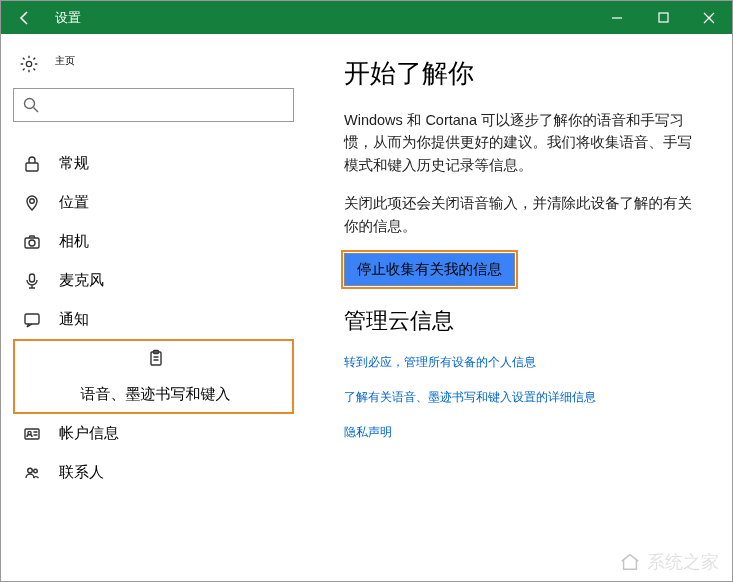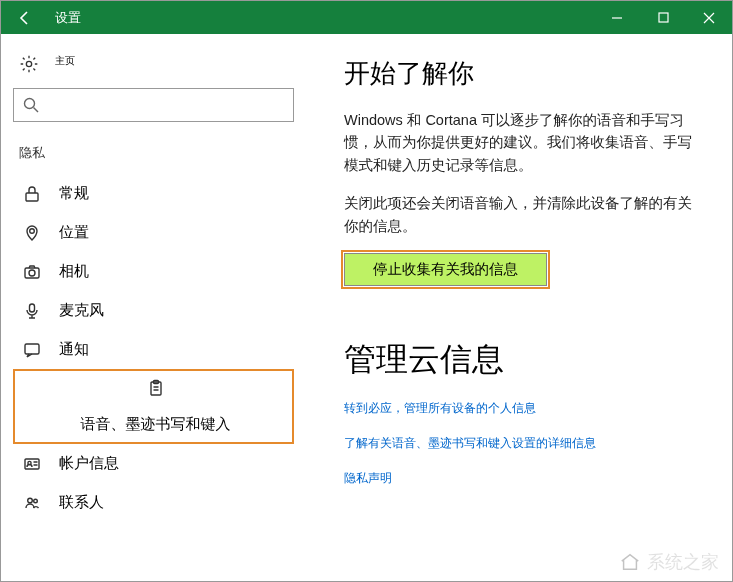--- a/index.html
+++ b/index.html
@@ -25,22 +25,22 @@
   .search-box input { flex:1; border:none; outline:none; font-size:14px; font-style:italic; color:#666; background:transparent; }
   .cat-label { font-size:13px; color:#333; padding-left:6px; margin-bottom: 12px; }
   .nav-item { display:flex; align-items:center; gap:18px; padding: 10px 6px 10px 10px; font-size:15px; cursor:pointer; }
   .nav-item .ic { width:18px; height:18px; display:flex; align-items:center; justify-content:center; }
   .nav-item.highlighted { outline: 2px solid #e58a2c; outline-offset: -2px; flex-direction: column; }
   .ic svg { stroke:#333; fill:none; stroke-width:1.4; }
 
   
   .h1 { font-size: 26px; font-weight: 400; margin-bottom: 18px; }
   .para { font-size: 14.5px; color:#222; line-height: 1.55; margin-bottom: 16px; }
-  .stop-btn { display:inline-block; background:#bef264; border:1px solid #888; outline:2px solid #e58a2c; outline-offset:1px; padding: 6px 28px; font-size:14.5px; cursor:pointer; }
-  .h2 { font-size: 32px; font-weight: 400; margin: 52px 0 18px 0; }
+  .stop-btn { display:inline-block; background:#3b82f6; border:1px solid #888; outline:2px solid #e58a2c; outline-offset:1px; padding: 6px 12px; font-size:14.5px; cursor:pointer; }
+  .h2 { font-size: 22px; font-weight: 400; margin: 20px 0 18px 0; }
   .link { color:#0066cc; font-size:12px; display:block; margin-bottom:18px; cursor:pointer; }
 
   .watermark { position:absolute; right:14px; bottom:8px; font-size:18px; color:rgba(0,0,0,0.12); pointer-events:none; display:flex; align-items:center; gap:6px;}
   .wm-ic { width:22px; height:22px; opacity:0.5; }
 </style>
 </head>
 <body>
 
 <div class="titlebar">
   <div class="back-btn">
@@ -78,21 +78,20 @@
       <span>主页</span>
     </div>
 
     <div class="search-box">
       <svg width="18" height="18" viewBox="0 0 18 18">
           <circle cx="7.5" cy="7.5" r="5" stroke="#666" fill="none" stroke-width="1.4"></circle>
           <path d="M11.5 11.5 L16 16" stroke="#666" stroke-width="1.4"></path>
         </svg>
     </div>
 
-    <div class="cat-label">隐私</div>
 
     <div class="nav-item">
       <span class="ic">
           <svg viewBox="0 0 18 18">
             <rect x="3" y="8" width="12" height="8" rx="1"></rect>
             <path d="M6 8 V5 a3 3 0 0 1 6 0 V8"></path>
           </svg>
         </span>
       <span>常规</span>
     </div>

